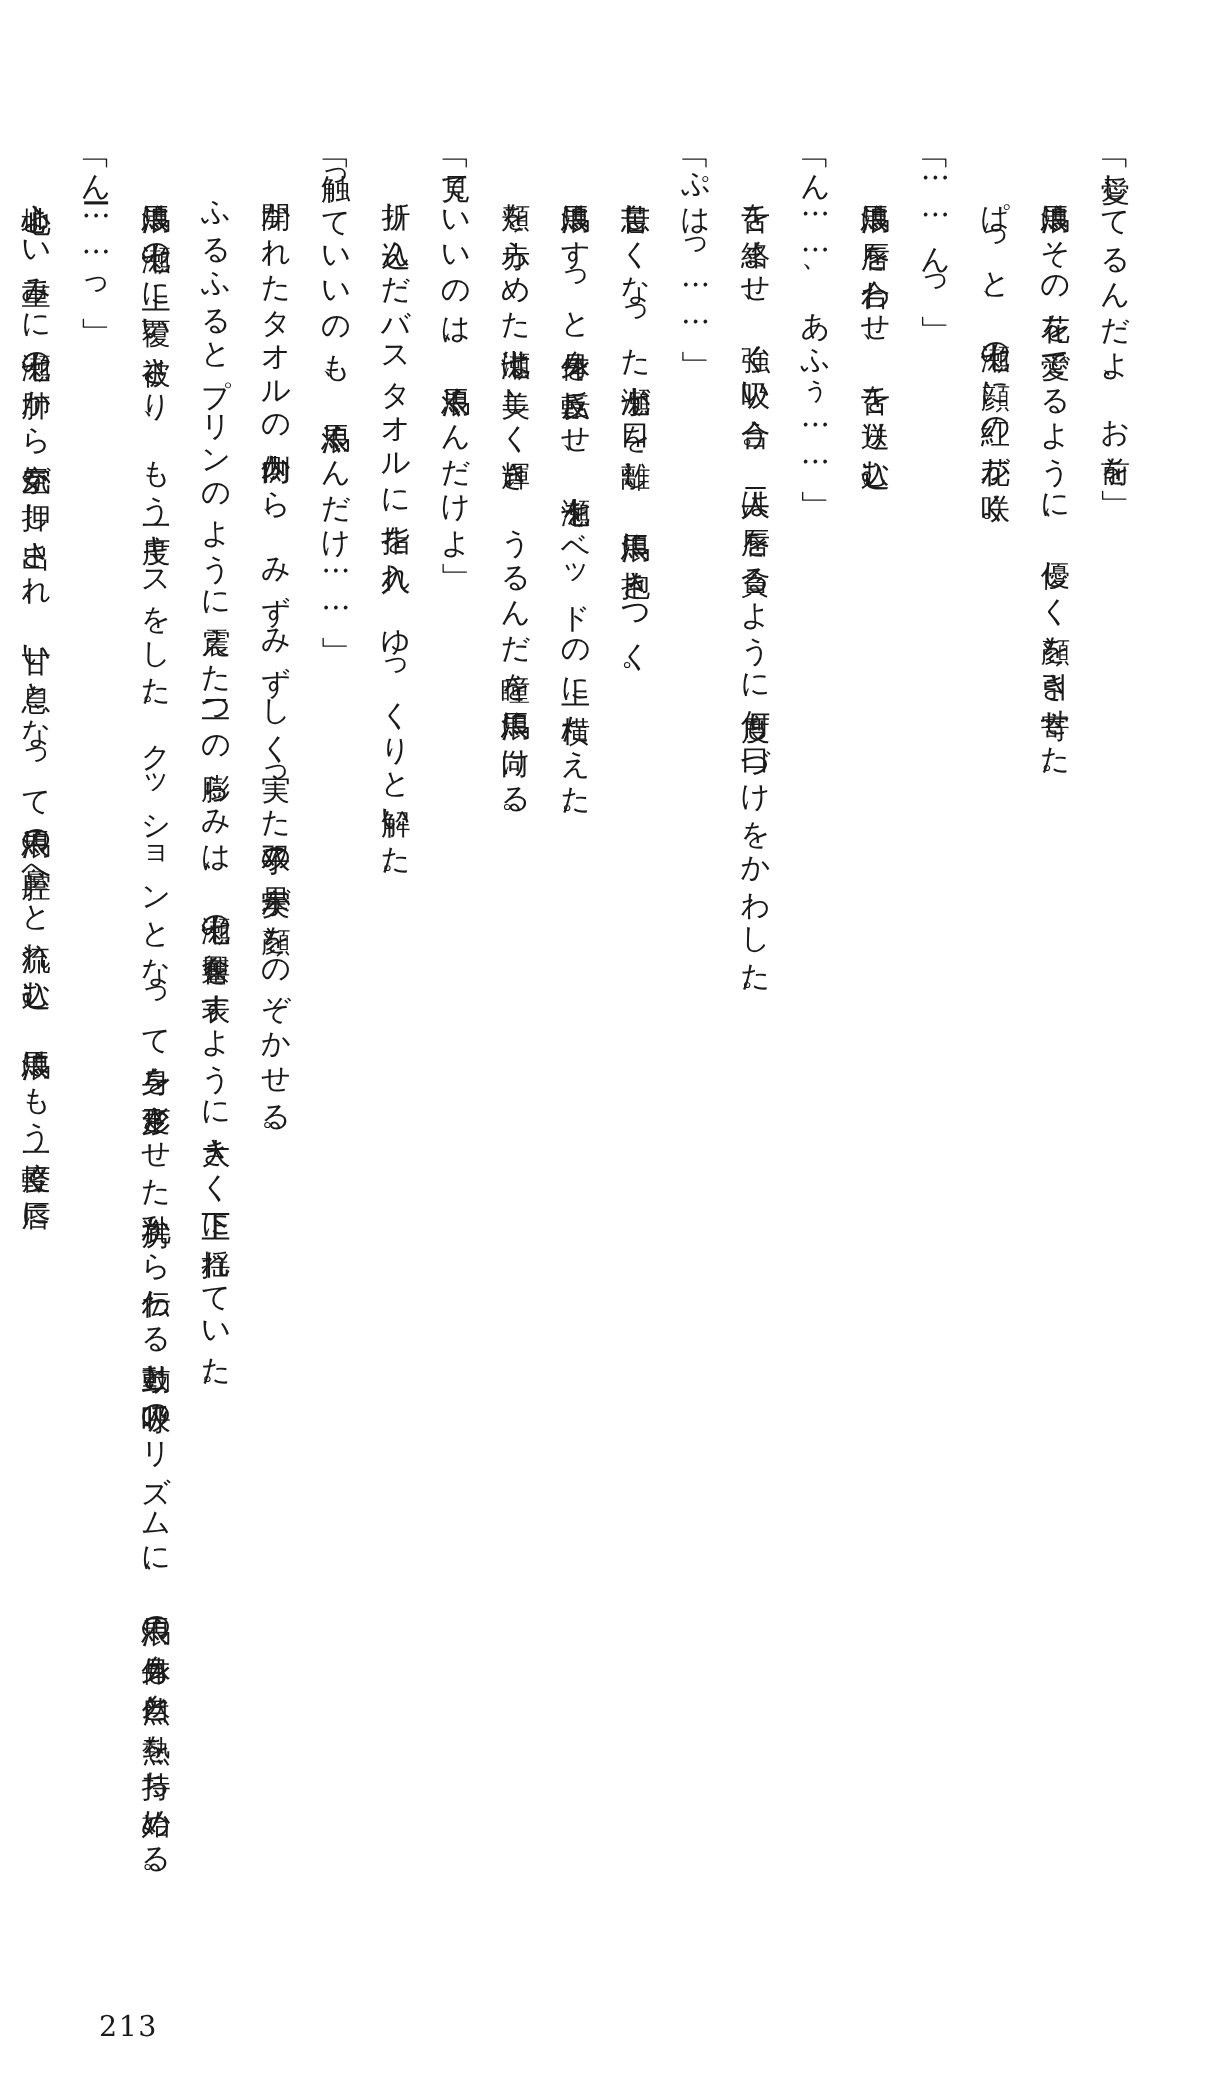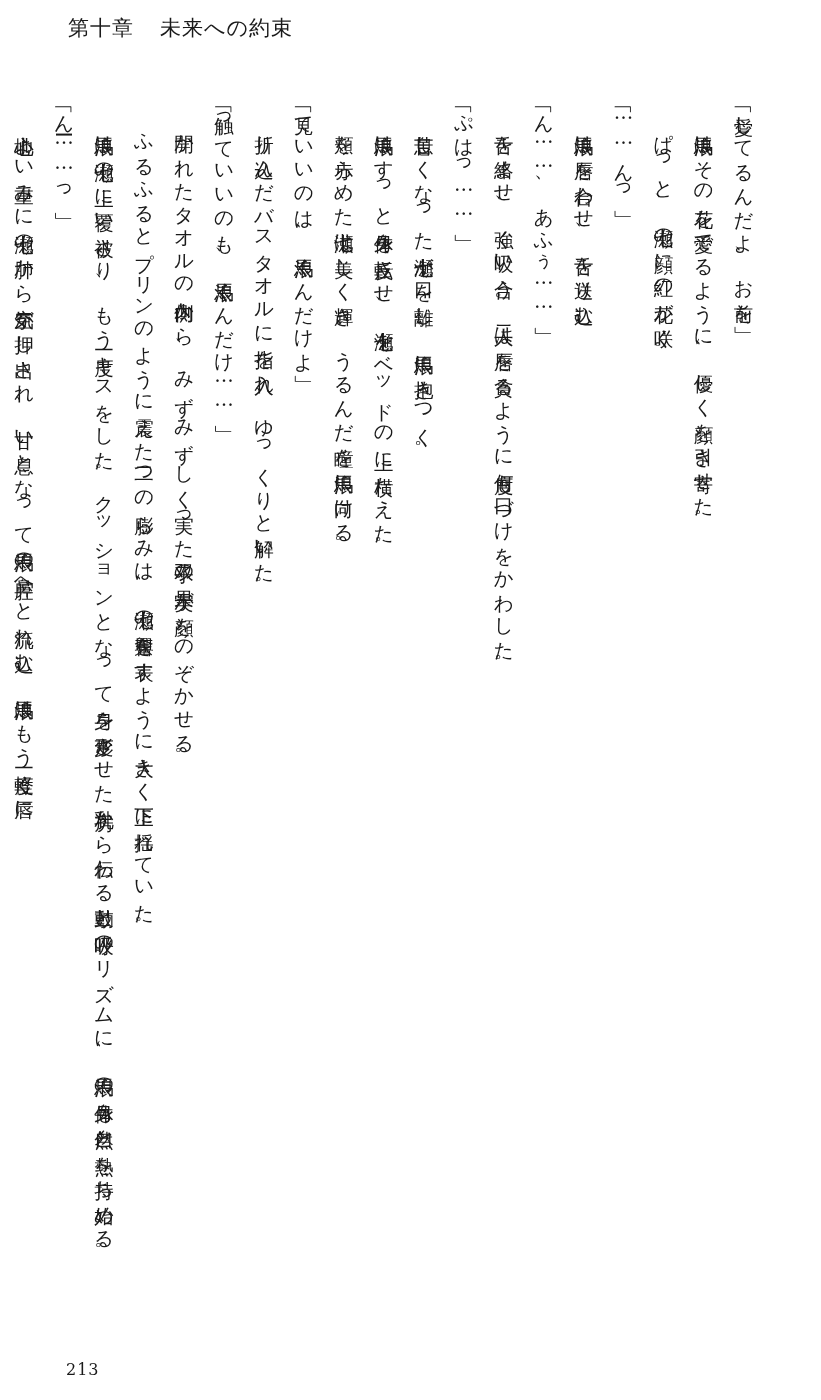--- a/index.html
+++ b/index.html
@@ -60,34 +60,31 @@
     text-indent: 0;
   }
   #body-text p.indent {
     text-indent: 1em;
   }
 
   
   #page-number {
     position: absolute;
     left: 66px;
-    bottom: 21px;
-    font-size: 16px;
+    bottom: 38px;
+    font-size: 19px;
     letter-spacing: 1px;
     font-family: "DejaVu Serif", "Liberation Serif", serif;
   }
 </style>
 </head>
 <body>
 
 <div id="page">
 
-  <div id="chapter-header">
-    <span class="chapter-num">第十章</span><span>未来への約束</span>
-  </div>
 
   <div id="body-text">
     <p>「愛してるんだよ、お前を」</p>
     <p class="indent">浪馬はその花を愛でるように、優しく顔を引き寄せた。</p>
     <p class="indent">ぱっと、七瀬の顔に紅の花が咲く。</p>
     <p>「……んっ」</p>
     <p class="indent">浪馬は唇を合わせ、舌を送り込む。</p>
     <p>「ん……、あふぅ……」</p>
     <p class="indent">舌を絡ませ、強く吸い合う。二人は唇を貪るように何度も口づけをかわした。</p>
     <p>「ぷはっ……」</p>

